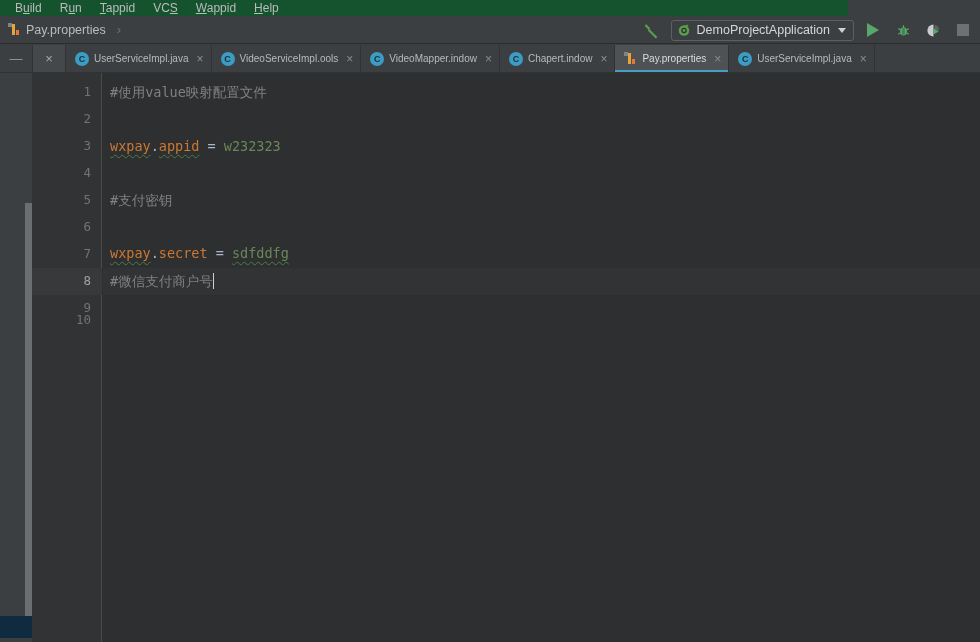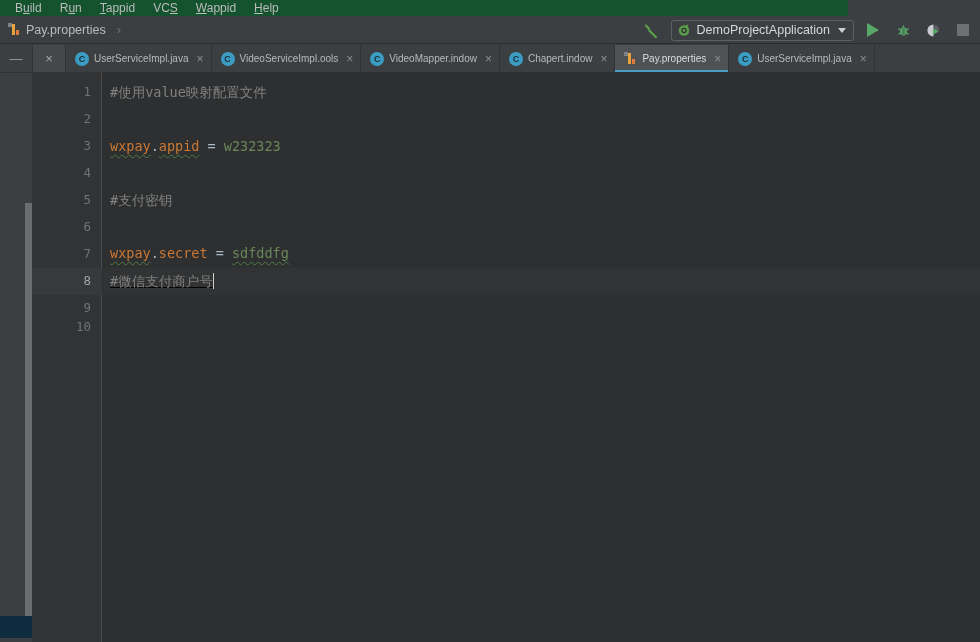--- a/index.html
+++ b/index.html
@@ -280,31 +280,31 @@
       <div id="linenums" style="position:absolute;inset:0;">
           <div class="ln" style="top: 11px;">1</div>
           <div class="ln" style="top: 38px;">2</div>
           <div class="ln" style="top: 65px;">3</div>
           <div class="ln" style="top: 92px;">4</div>
           <div class="ln" style="top: 119px;">5</div>
           <div class="ln" style="top: 146px;">6</div>
           <div class="ln" style="top: 173px;">7</div>
           <div class="ln cur" style="top: 200px;">8</div>
           <div class="ln" style="top: 227px;">9</div>
-          <div class="ln" style="top: 246px;">10</div>
+          <div class="ln" style="top: 239px;">10</div>
         </div>
     </div>
     <div class="code">
       <div class="cur-line-hl" id="code-hl" style="top: 195px;"></div>
       <div id="codelines" style="position:absolute;inset:0;">
           <div class="line" style="top: 6px;"><span class="cmt">#使用value映射配置文件</span></div>
           <div class="line" style="top: 60px; text-align: right;"><span class="key sq">wxpay</span><span class="dot">.</span><span class="key sq">appid</span><span class="eq"> = </span><span class="val">w232323</span></div>
           <div class="line" style="top: 87px;"></div>
           <div class="line" style="top: 114px;"><span class="cmt">#支付密钥</span></div>
           <div class="line" style="top: 151px; margin-top: 16px;"><span class="key sq">wxpay</span><span class="dot">.</span><span class="key">secret</span><span class="eq"> = </span><span class="val sq">sdfddfg</span></div>
           <div class="line" style="top: 168px;"></div>
-          <div class="line" style="top: 195px; text-decoration: underline;"><span class="cmt">#微信支付商户号</span><span class="caret"></span></div>
+          <div class="line" style="top: 195px;"><span class="cmt">#微信支付商户号</span><span class="caret"></span></div>
           <div class="line" style="top: 249px;"></div>
         </div>
     </div>
   </div>
 
 </div>
 
 </body></html>

